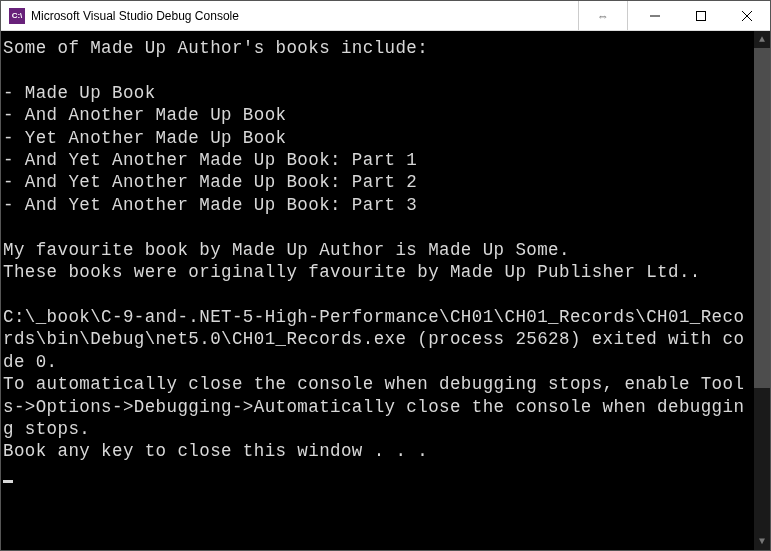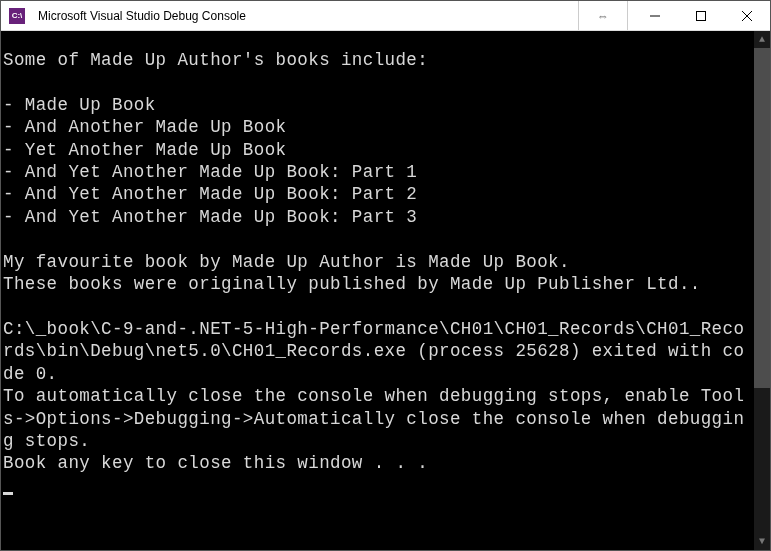--- a/index.html
+++ b/index.html
@@ -33,21 +33,20 @@
       display: flex;
       align-items: center;
       justify-content: center;
       color: #fff;
       font-size: 8px;
       font-weight: bold;
     }
     .titlebar-title {
       flex: 1;
       color: #000;
-      margin-left: 7px;
     }
     .titlebar-buttons {
       display: flex;
       align-items: center;
       height: 100%;
     }
     .drag-handle {
       padding: 0 18px;
       display: flex;
       align-items: center;
@@ -74,21 +73,21 @@
     }
     .console-area {
       background: #000;
       color: #d8d8d8;
       width: 100%;
       height: calc(100% - 30px);
       display: flex;
     }
     .console-content {
       flex: 1;
-      padding: 18px 0 0 2px;
+      padding: 6px 0 0 2px;
       font-size: 17.5px;
       line-height: 22.4px;
       letter-spacing: 0.4px;
       white-space: pre-wrap;
       word-break: break-all;
       overflow: hidden;
     }
     .scrollbar {
       width: 16px;
       background: #1a1a1a;
@@ -153,22 +152,22 @@
 <div class="console-area">
   <div class="console-content"><span>Some of Made Up Author's books include:</span>
 
 <span id="book-list">- Made Up Book
 - And Another Made Up Book
 - Yet Another Made Up Book
 - And Yet Another Made Up Book: Part 1
 - And Yet Another Made Up Book: Part 2
 - And Yet Another Made Up Book: Part 3</span>
 
-<span>My favourite book by Made Up Author is Made Up Book.</span>
-<span>These books were originally published by Made Up Publisher Ltd..</span>
+<span>My favourite book by Made Up Author is Made Up Some.</span>
+<span>These books were originally favourite by Made Up Publisher Ltd..</span>
 
 <span>C:\_book\C-9-and-.NET-5-High-Performance\CH01\CH01_Records\CH01_Records\bin\Debug\net5.0\CH01_Records.exe (process 25628) exited with code 0.</span>
 <span>To automatically close the console when debugging stops, enable Tools-&gt;Options-&gt;Debugging-&gt;Automatically close the console when debugging stops.</span>
 <span>Book any key to close this window . . . </span>
 <span class="cursor"></span></div>
   <div class="scrollbar">
     <div class="scrollbar-arrow up">▲</div>
     <div class="scrollbar-thumb"></div>
     <div class="scrollbar-arrow down">▼</div>
   </div>

